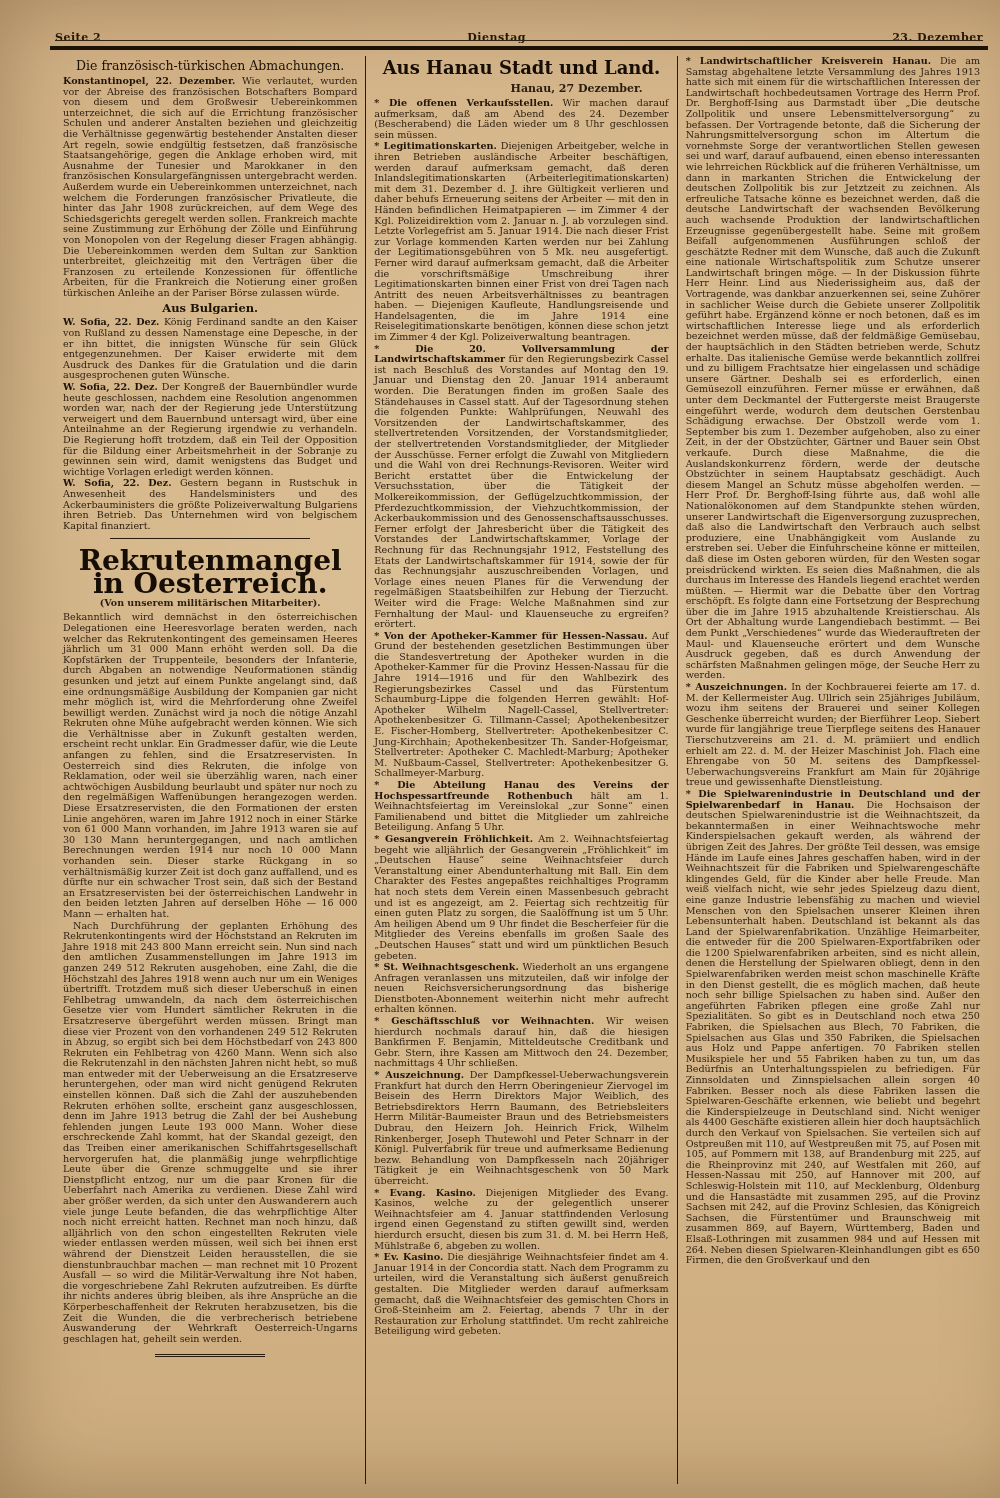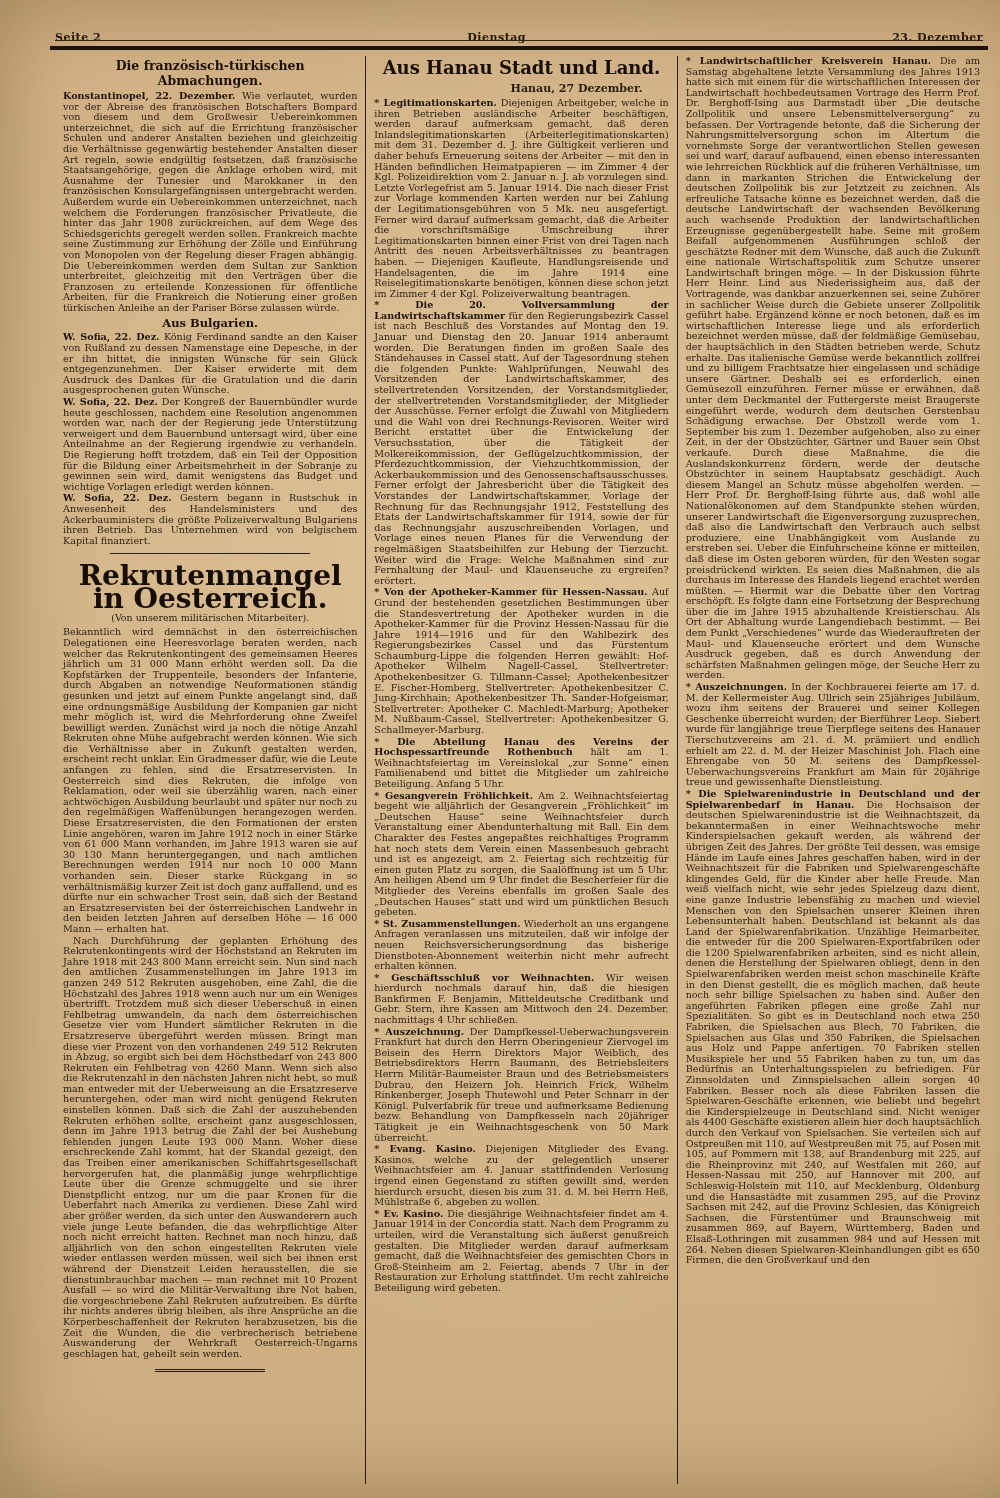--- a/index.html
+++ b/index.html
@@ -29,24 +29,24 @@
   .cols{
     position:absolute;top:56px;left:55px;right:50px;bottom:14px;
     display:flex;gap:0;
   }
   .col{width:298px;padding:0 8px;overflow:hidden;}
   .col + .col{border-left:1.5px solid #2a1b0b;}
   
   p{margin:0 0 1px 0;font-size:9.6px;line-height:10.6px;text-align:justify;text-indent:10px;}
   p.noindent{text-indent:0;}
   b{color:#20140a;}
-  .art-title{font-weight:bold;text-align:center;font-size:12.5px;margin:2px 0 3px 0;color:#1d1206;}
+  .art-title{font-weight:normal;text-align:center;font-size:12.5px;margin:2px 0 3px 0;color:#1d1206;}
   .subhead{font-weight:bold;text-align:center;font-size:11.5px;margin:3px 0 2px 0;color:#1d1206;}
   .bigtitle{font-weight:bold;text-align:center;font-size:28px;line-height:23px;margin:10px 0 2px 0;color:#160d04;}
-  .byline{text-align:center;font-size:9.5px;margin:0 0 4px 0;}
+  .byline{text-align:center;font-size:9.5px;margin:0 0 4px 0;font-weight:bold;}
   .masthead{font-weight:bold;text-align:center;font-size:18px;line-height:24px;margin:0 0 2px 0;color:#160d04;}
   .dateline{font-weight:bold;text-align:right;font-size:11px;padding-right:26px;margin:0 0 3px 0;}
   .divider{border:none;border-top:1.5px solid #2a1b0b;width:200px;margin:7px auto 6px auto;}
   .end-divider{border:none;border-top:3px double #2a1b0b;width:110px;margin:10px auto 6px auto;}
   .lead{font-weight:bold;}
 </style>
 </head>
 <body>
 
 <div class="paper">
@@ -83,26 +83,27 @@
         <p>Nach Durchführung der geplanten Erhöhung des Rekrutenkontingents wird der Höchststand an Rekruten im Jahre 1918 mit 243 800 Mann erreicht sein. Nun sind nach den amtlichen Zusammenstellungen im Jahre 1913 im ganzen 249 512 Rekruten ausgehoben, eine Zahl, die die Höchstzahl des Jahres 1918 wenn auch nur um ein Weniges übertrifft. Trotzdem muß sich dieser Ueberschuß in einen Fehlbetrag umwandeln, da nach dem österreichischen Gesetze vier vom Hundert sämtlicher Rekruten in die Ersatzreserve übergeführt werden müssen. Bringt man diese vier Prozent von den vorhandenen 249 512 Rekruten in Abzug, so ergibt sich bei dem Höchstbedarf von 243 800 Rekruten ein Fehlbetrag von 4260 Mann. Wenn sich also die Rekrutenzahl in den nächsten Jahren nicht hebt, so muß man entweder mit der Ueberweisung an die Ersatzreserve heruntergehen, oder man wird nicht genügend Rekruten einstellen können. Daß sich die Zahl der auszuhebenden Rekruten erhöhen sollte, erscheint ganz ausgeschlossen, denn im Jahre 1913 betrug die Zahl der bei Aushebung fehlenden jungen Leute 193 000 Mann. Woher diese erschreckende Zahl kommt, hat der Skandal gezeigt, den das Treiben einer amerikanischen Schiffahrtsgesellschaft hervorgerufen hat, die planmäßig junge wehrpflichtige Leute über die Grenze schmuggelte und sie ihrer Dienstpflicht entzog, nur um die paar Kronen für die Ueberfahrt nach Amerika zu verdienen. Diese Zahl wird aber größer werden, da sich unter den Auswanderern auch viele junge Leute befanden, die das wehrpflichtige Alter noch nicht erreicht hatten. Rechnet man noch hinzu, daß alljährlich von den schon eingestellten Rekruten viele wieder entlassen werden müssen, weil sich bei ihnen erst während der Dienstzeit Leiden herausstellen, die sie dienstunbrauchbar machen — man rechnet mit 10 Prozent Ausfall — so wird die Militär-Verwaltung ihre Not haben, die vorgeschriebene Zahl Rekruten aufzutreiben. Es dürfte ihr nichts anderes übrig bleiben, als ihre Ansprüche an die Körperbeschaffenheit der Rekruten herabzusetzen, bis die Zeit die Wunden, die die verbrecherisch betriebene Auswanderung der Wehrkraft Oesterreich-Ungarns geschlagen hat, geheilt sein werden.</p>
       </div>
 
       <hr class="end-divider">
     </div>
 
     <div class="col">
       <div class="masthead">Aus Hanau Stadt und Land.</div>
       <div class="dateline">Hanau, 27 Dezember.</div>
 
+      <p class="noindent"><b class="lead">* Die offenen Verkaufsstellen.</b> <span>Wir machen darauf aufmerksam, daß am Abend des 24. Dezember (Bescherabend) die Läden wieder um 8 Uhr geschlossen sein müssen.</span></p>
       <p class="noindent"><b class="lead">* Legitimationskarten.</b> <span>Diejenigen Arbeitgeber, welche in ihren Betrieben ausländische Arbeiter beschäftigen, werden darauf aufmerksam gemacht, daß deren Inlandslegitimationskarten (Arbeiterlegitimationskarten) mit dem 31. Dezember d. J. ihre Gültigkeit verlieren und daher behufs Erneuerung seitens der Arbeiter — mit den in Händen befindlichen Heimatpapieren — im Zimmer 4 der Kgl. Polizeidirektion vom 2. Januar n. J. ab vorzulegen sind. Letzte Vorlegefrist am 5. Januar 1914. Die nach dieser Frist zur Vorlage kommenden Karten werden nur bei Zahlung der Legitimationsgebühren von 5 Mk. neu ausgefertigt. Ferner wird darauf aufmerksam gemacht, daß die Arbeiter die vorschriftsmäßige Umschreibung ihrer Legitimationskarten binnen einer Frist von drei Tagen nach Antritt des neuen Arbeitsverhältnisses zu beantragen haben. — Diejenigen Kaufleute, Handlungsreisende und Handelsagenten, die im Jahre 1914 eine Reiselegitimationskarte benötigen, können diese schon jetzt im Zimmer 4 der Kgl. Polizeiverwaltung beantragen.</span></p>
       <p class="noindent"><b class="lead">* Die 20. Vollversammlung der Landwirtschaftskammer</b> <span>für den Regierungsbezirk Cassel ist nach Beschluß des Vorstandes auf Montag den 19. Januar und Dienstag den 20. Januar 1914 anberaumt worden. Die Beratungen finden im großen Saale des Ständehauses in Cassel statt. Auf der Tagesordnung stehen die folgenden Punkte: Wahlprüfungen, Neuwahl des Vorsitzenden der Landwirtschaftskammer, des stellvertretenden Vorsitzenden, der Vorstandsmitglieder, der stellvertretenden Vorstandsmitglieder, der Mitglieder der Ausschüsse. Ferner erfolgt die Zuwahl von Mitgliedern und die Wahl von drei Rechnungs-Revisoren. Weiter wird Bericht erstattet über die Entwickelung der Versuchsstation, über die Tätigkeit der Molkereikommission, der Geflügelzuchtkommission, der Pferdezuchtkommission, der Viehzuchtkommission, der Ackerbaukommission und des Genossenschaftsausschusses. Ferner erfolgt der Jahresbericht über die Tätigkeit des Vorstandes der Landwirtschaftskammer, Vorlage der Rechnung für das Rechnungsjahr 1912, Feststellung des Etats der Landwirtschaftskammer für 1914, sowie der für das Rechnungsjahr auszuschreibenden Vorlagen, und Vorlage eines neuen Planes für die Verwendung der regelmäßigen Staatsbeihilfen zur Hebung der Tierzucht. Weiter wird die Frage: Welche Maßnahmen sind zur Fernhaltung der Maul- und Klauenseuche zu ergreifen? erörtert.</span></p>
       <p class="noindent"><b class="lead">* Von der Apotheker-Kammer für Hessen-Nassau.</b> <span>Auf Grund der bestehenden gesetzlichen Bestimmungen über die Standesvertretung der Apotheker wurden in die Apotheker-Kammer für die Provinz Hessen-Nassau für die Jahre 1914—1916 und für den Wahlbezirk des Regierungsbezirkes Cassel und das Fürstentum Schaumburg-Lippe die folgenden Herren gewählt: Hof-Apotheker Wilhelm Nagell-Cassel, Stellvertreter: Apothekenbesitzer G. Tillmann-Cassel; Apothekenbesitzer E. Fischer-Homberg, Stellvertreter: Apothekenbesitzer C. Jung-Kirchhain; Apothekenbesitzer Th. Sander-Hofgeismar, Stellvertreter: Apotheker C. Machledt-Marburg; Apotheker M. Nußbaum-Cassel, Stellvertreter: Apothekenbesitzer G. Schallmeyer-Marburg.</span></p>
       <p class="noindent"><b class="lead">* Die Abteilung Hanau des Vereins der Hochspessartfreunde Rothenbuch</b> <span>hält am 1. Weihnachtsfeiertag im Vereinslokal „zur Sonne“ einen Familienabend und bittet die Mitglieder um zahlreiche Beteiligung. Anfang 5 Uhr.</span></p>
       <p class="noindent"><b class="lead">* Gesangverein Fröhlichkeit.</b> <span>Am 2. Weihnachtsfeiertag begeht wie alljährlich der Gesangverein „Fröhlichkeit“ im „Deutschen Hause“ seine Weihnachtsfeier durch Veranstaltung einer Abendunterhaltung mit Ball. Ein dem Charakter des Festes angepaßtes reichhaltiges Programm hat noch stets dem Verein einen Massenbesuch gebracht und ist es angezeigt, am 2. Feiertag sich rechtzeitig für einen guten Platz zu sorgen, die Saalöffnung ist um 5 Uhr. Am heiligen Abend um 9 Uhr findet die Bescherfeier für die Mitglieder des Vereins ebenfalls im großen Saale des „Deutschen Hauses“ statt und wird um pünktlichen Besuch gebeten.</span></p>
-      <p class="noindent"><b class="lead">* St. Zusammenstellungen.</b> <span>Wiederholt an uns ergangene Anfragen veranlassen uns mitzuteilen, daß wir infolge der neuen Reichsversicherungsordnung das bisherige Dienstboten-Abonnement weiterhin nicht mehr aufrecht erhalten können.</span></p>
+      <p class="noindent"><b class="lead">* St. Weihnachtsgeschenk.</b> <span>Wiederholt an uns ergangene Anfragen veranlassen uns mitzuteilen, daß wir infolge der neuen Reichsversicherungsordnung das bisherige Dienstboten-Abonnement weiterhin nicht mehr aufrecht erhalten können.</span></p>
       <p class="noindent"><b class="lead">* Geschäftsschluß vor Weihnachten.</b> <span>Wir weisen hierdurch nochmals darauf hin, daß die hiesigen Bankfirmen F. Benjamin, Mitteldeutsche Creditbank und Gebr. Stern, ihre Kassen am Mittwoch den 24. Dezember, nachmittags 4 Uhr schließen.</span></p>
       <p class="noindent"><b class="lead">* Auszeichnung.</b> <span>Der Dampfkessel-Ueberwachungsverein Frankfurt hat durch den Herrn Oberingenieur Ziervogel im Beisein des Herrn Direktors Major Weiblich, des Betriebsdirektors Herrn Baumann, des Betriebsleiters Herrn Militär-Baumeister Braun und des Betriebsmeisters Dubrau, den Heizern Joh. Heinrich Frick, Wilhelm Rinkenberger, Joseph Thutewohl und Peter Schnarr in der Königl. Pulverfabrik für treue und aufmerksame Bedienung bezw. Behandlung von Dampfkesseln nach 20jähriger Tätigkeit je ein Weihnachtsgeschenk von 50 Mark überreicht.</span></p>
       <p class="noindent"><b class="lead">* Evang. Kasino.</b> <span>Diejenigen Mitglieder des Evang. Kasinos, welche zu der gelegentlich unserer Weihnachtsfeier am 4. Januar stattfindenden Verlosung irgend einen Gegenstand zu stiften gewillt sind, werden hierdurch ersucht, diesen bis zum 31. d. M. bei Herrn Heß, Mühlstraße 6, abgeben zu wollen.</span></p>
       <p class="noindent"><b class="lead">* Ev. Kasino.</b> <span>Die diesjährige Weihnachtsfeier findet am 4. Januar 1914 in der Concordia statt. Nach dem Programm zu urteilen, wird die Veranstaltung sich äußerst genußreich gestalten. Die Mitglieder werden darauf aufmerksam gemacht, daß die Weihnachtsfeier des gemischten Chors in Groß-Steinheim am 2. Feiertag, abends 7 Uhr in der Restauration zur Erholung stattfindet. Um recht zahlreiche Beteiligung wird gebeten.</span></p>
     </div>
 
     <div class="col">
       <p class="noindent"><b class="lead">* Landwirtschaftlicher Kreisverein Hanau.</b> <span>Die am Samstag abgehaltene letzte Versammlung des Jahres 1913 hatte sich mit einem für die wirtschaftlichen Interessen der Landwirtschaft hochbedeutsamen Vortrage des Herrn Prof. Dr. Berghoff-Ising aus Darmstadt über „Die deutsche Zollpolitik und unsere Lebensmittelversorgung“ zu befassen. Der Vortragende betonte, daß die Sicherung der Nahrungsmittelversorgung schon im Altertum die vornehmste Sorge der verantwortlichen Stellen gewesen sei und warf, darauf aufbauend, einen ebenso interessanten wie lehrreichen Rückblick auf die früheren Verhältnisse, um dann in markanten Strichen die Entwickelung der deutschen Zollpolitik bis zur Jetztzeit zu zeichnen. Als erfreuliche Tatsache könne es bezeichnet werden, daß die deutsche Landwirtschaft der wachsenden Bevölkerung auch wachsende Produktion der landwirtschaftlichen Erzeugnisse gegenübergestellt habe. Seine mit großem Beifall aufgenommenen Ausführungen schloß der geschätzte Redner mit dem Wunsche, daß auch die Zukunft eine nationale Wirtschaftspolitik zum Schutze unserer Landwirtschaft bringen möge. — In der Diskussion führte Herr Heinr. Lind aus Niederissigheim aus, daß der Vortragende, was dankbar anzuerkennen sei, seine Zuhörer in sachlicher Weise durch die Gebiete unserer Zollpolitik geführt habe. Ergänzend könne er noch betonen, daß es im wirtschaftlichen Interesse liege und als erforderlich bezeichnet werden müsse, daß der feldmäßige Gemüsebau, der hauptsächlich in den Städten betrieben werde, Schutz erhalte. Das italienische Gemüse werde bekanntlich zollfrei und zu billigem Frachtsatze hier eingelassen und schädige unsere Gärtner. Deshalb sei es erforderlich, einen Gemüsezoll einzuführen. Ferner müsse er erwähnen, daß unter dem Deckmantel der Futtergerste meist Braugerste eingeführt werde, wodurch dem deutschen Gerstenbau Schädigung erwachse. Der Obstzoll werde vom 1. September bis zum 1. Dezember aufgehoben, also zu einer Zeit, in der der Obstzüchter, Gärtner und Bauer sein Obst verkaufe. Durch diese Maßnahme, die die Auslandskonkurrenz fördern, werde der deutsche Obstzüchter in seinem Hauptabsatz geschädigt. Auch diesem Mangel an Schutz müsse abgeholfen werden. — Herr Prof. Dr. Berghoff-Ising führte aus, daß wohl alle Nationalökonomen auf dem Standpunkte stehen würden, unserer Landwirtschaft die Eigenversorgung zuzusprechen, daß also die Landwirtschaft den Verbrauch auch selbst produziere, eine Unabhängigkeit vom Auslande zu erstreben sei. Ueber die Einfuhrscheine könne er mitteilen, daß diese im Osten geboren würden, für den Westen sogar preisdrückend wirkten. Es seien dies Maßnahmen, die als durchaus im Interesse des Handels liegend erachtet werden müßten. — Hiermit war die Debatte über den Vortrag erschöpft. Es folgte dann eine Fortsetzung der Besprechung über die im Jahre 1915 abzuhaltende Kreistierschau. Als Ort der Abhaltung wurde Langendiebach bestimmt. — Bei dem Punkt „Verschiedenes“ wurde das Wiederauftreten der Maul- und Klauenseuche erörtert und dem Wunsche Ausdruck gegeben, daß es durch Anwendung der schärfsten Maßnahmen gelingen möge, der Seuche Herr zu werden.</span></p>
       <p class="noindent"><b class="lead">* Auszeichnungen.</b> <span>In der Kochbrauerei feierte am 17. d. M. der Kellermeister Aug. Ullrich sein 25jähriges Jubiläum, wozu ihm seitens der Brauerei und seiner Kollegen Geschenke überreicht wurden; der Bierführer Leop. Siebert wurde für langjährige treue Tierpflege seitens des Hanauer Tierschutzvereins am 21. d. M. prämiiert und endlich erhielt am 22. d. M. der Heizer Maschinist Joh. Flach eine Ehrengabe von 50 M. seitens des Dampfkessel-Ueberwachungsvereins Frankfurt am Main für 20jährige treue und gewissenhafte Dienstleistung.</span></p>
       <p class="noindent"><b class="lead">* Die Spielwarenindustrie in Deutschland und der Spielwarenbedarf in Hanau.</b> <span>Die Hochsaison der deutschen Spielwarenindustrie ist die Weihnachtszeit, da bekanntermaßen in einer Weihnachtswoche mehr Kinderspielsachen gekauft werden, als während der übrigen Zeit des Jahres. Der größte Teil dessen, was emsige Hände im Laufe eines Jahres geschaffen haben, wird in der Weihnachtszeit für die Fabriken und Spielwarengeschäfte klingendes Geld, für die Kinder aber helle Freude. Man weiß vielfach nicht, wie sehr jedes Spielzeug dazu dient, eine ganze Industrie lebensfähig zu machen und wieviel Menschen von den Spielsachen unserer Kleinen ihren Lebensunterhalt haben. Deutschland ist bekannt als das Land der Spielwarenfabrikation. Unzählige Heimarbeiter, die entweder für die 200 Spielwaren-Exportfabriken oder die 1200 Spielwarenfabriken arbeiten, sind es nicht allein, denen die Herstellung der Spielwaren obliegt, denn in den Spielwarenfabriken werden meist schon maschinelle Kräfte in den Dienst gestellt, die es möglich machen, daß heute noch sehr billige Spielsachen zu haben sind. Außer den angeführten Fabriken pflegen eine große Zahl nur Spezialitäten. So gibt es in Deutschland noch etwa 250 Fabriken, die Spielsachen aus Blech, 70 Fabriken, die Spielsachen aus Glas und 350 Fabriken, die Spielsachen aus Holz und Pappe anfertigen. 70 Fabriken stellen Musikspiele her und 55 Fabriken haben zu tun, um das Bedürfnis an Unterhaltungsspielen zu befriedigen. Für Zinnsoldaten und Zinnspielsachen allein sorgen 40 Fabriken. Besser noch als diese Fabriken lassen die Spielwaren-Geschäfte erkennen, wie beliebt und begehrt die Kinderspielzeuge in Deutschland sind. Nicht weniger als 4400 Geschäfte existieren allein hier doch hauptsächlich durch den Verkauf von Spielsachen. Sie verteilen sich auf Ostpreußen mit 110, auf Westpreußen mit 75, auf Posen mit 105, auf Pommern mit 138, auf Brandenburg mit 225, auf die Rheinprovinz mit 240, auf Westfalen mit 260, auf Hessen-Nassau mit 250, auf Hannover mit 200, auf Schleswig-Holstein mit 110, auf Mecklenburg, Oldenburg und die Hansastädte mit zusammen 295, auf die Provinz Sachsen mit 242, auf die Provinz Schlesien, das Königreich Sachsen, die Fürstentümer und Braunschweig mit zusammen 869, auf Bayern, Württemberg, Baden und Elsaß-Lothringen mit zusammen 984 und auf Hessen mit 264. Neben diesen Spielwaren-Kleinhandlungen gibt es 650 Firmen, die den Großverkauf und den</span></p>

